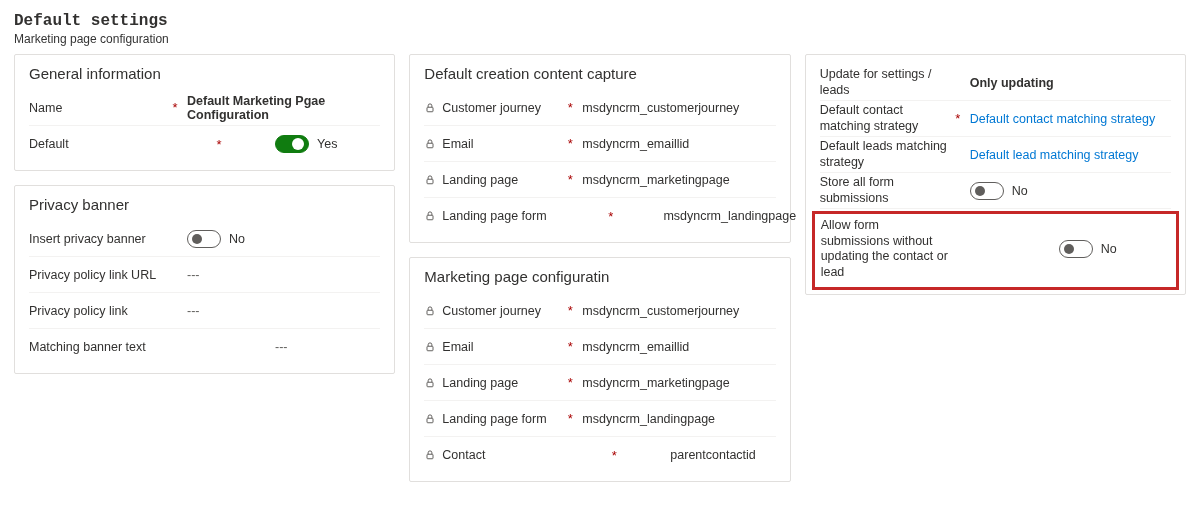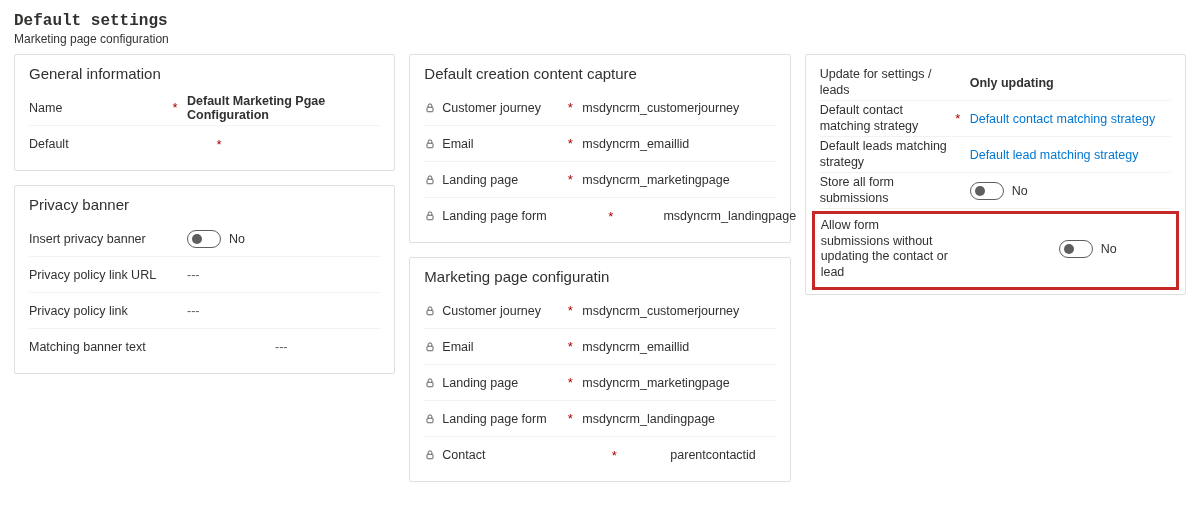--- a/index.html
+++ b/index.html
@@ -80,20 +80,28 @@
     <div class="card">
       <h2 class="card-title">General information</h2>
       <div class="row">
         <span class="label">Name</span>
         <span class="req">*</span>
         <span class="value bold">Default Marketing Pgae Configuration</span>
       </div>
       <div class="row">
         <span class="label">Default</span>
         <span class="req">*</span>
+        <span class="value">
+          <span class="toggle-wrap">
+            <span class="toggle on">
+                <span class="knob"></span>
+              </span>
+            <span class="toggle-label">Yes</span>
+          </span>
+        </span>
       </div>
     </div>
 
     <div class="card">
       <h2 class="card-title">Privacy banner</h2>
       <div class="row">
         <span class="label">Insert privacy banner</span>
         <span class="spacer-req"></span>
         <span class="value">
           <span class="toggle-wrap">

